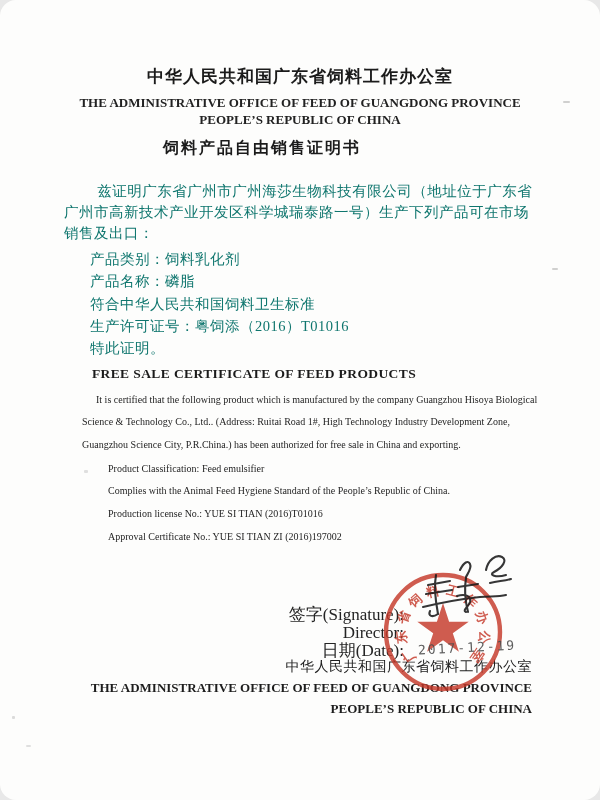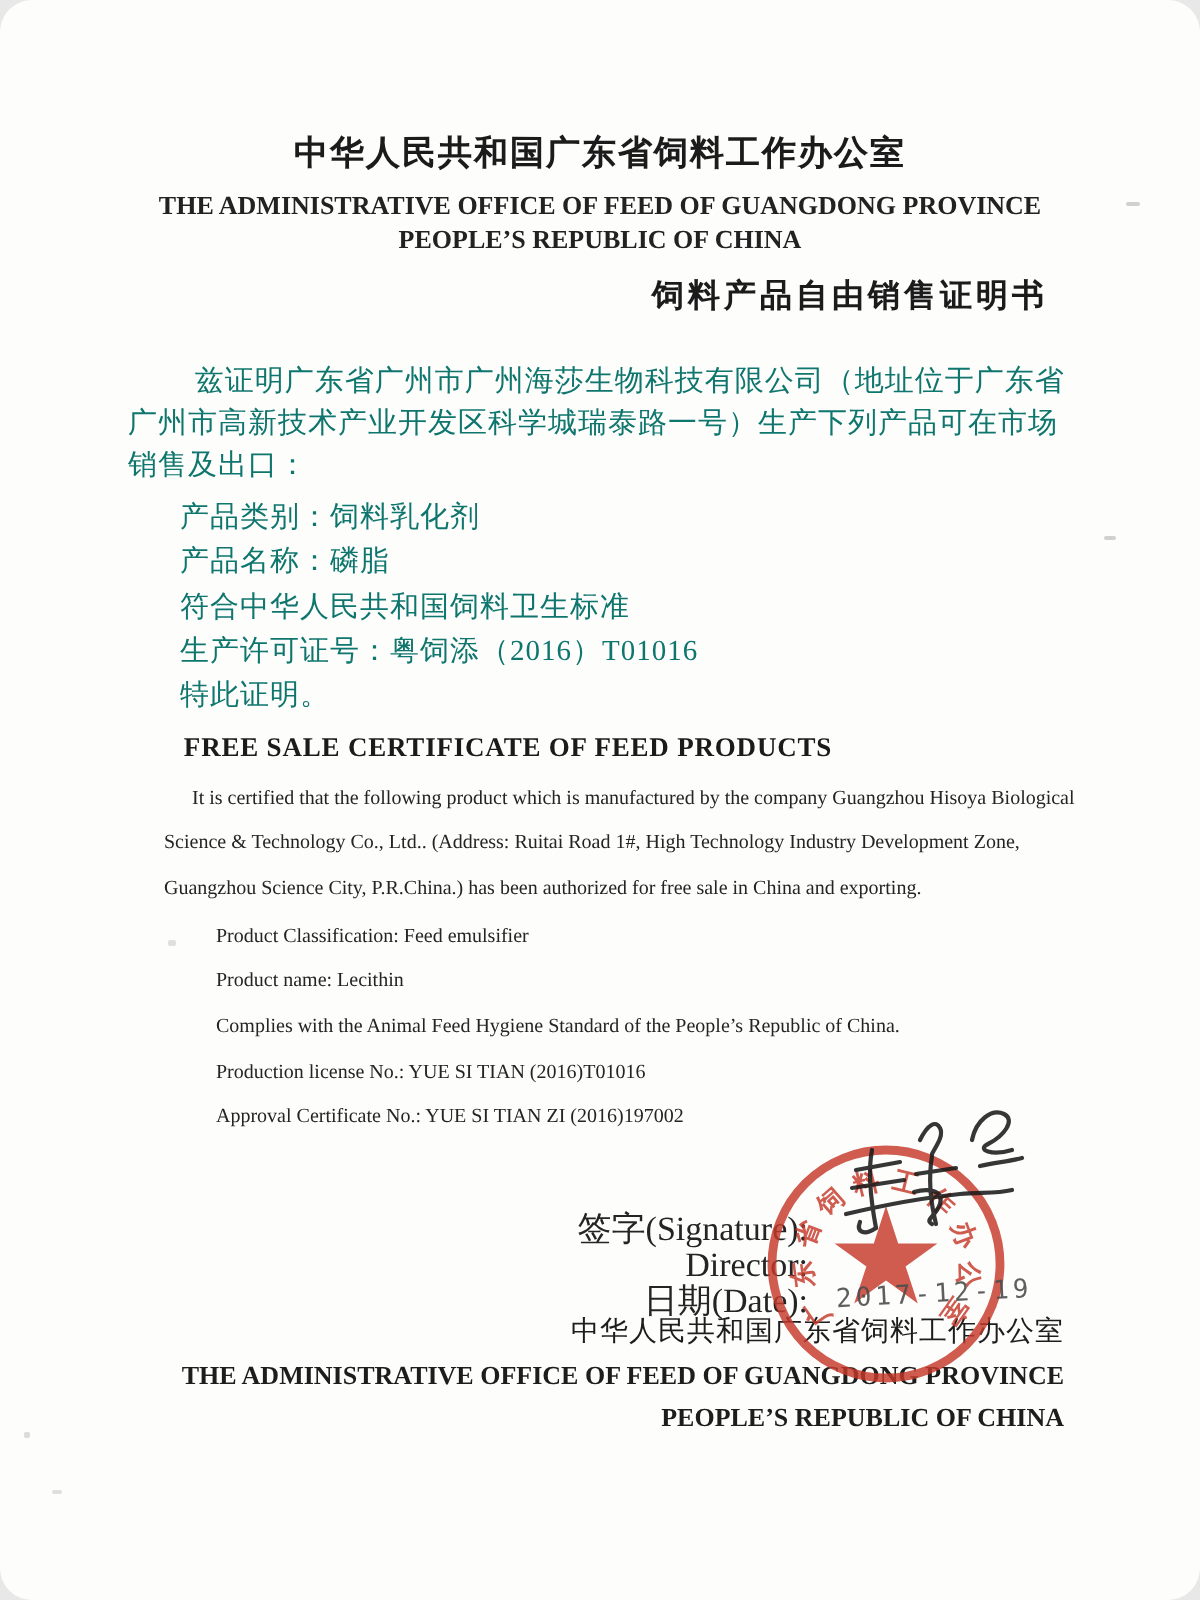--- a/index.html
+++ b/index.html
@@ -9,21 +9,21 @@
     font-family:"Liberation Serif","DejaVu Serif",serif;
     color:#1e1e1e;
     border-radius:16px;
   }
   
   .header{position:absolute;top:66px;left:0;width:600px;text-align:center;}
   .title-zh{font-size:17px;font-weight:bold;letter-spacing:1px;line-height:22px;color:#1b1b1b;}
   .title-en{font-size:13px;font-weight:bold;line-height:17px;margin-top:6px;color:#222;}
   .title-en div{line-height:17px;}
   
-  .zh-heading{position:absolute;top:138px;left:0;width:524px;text-align:right;
+  .zh-heading{position:absolute;top:138px;left:0;width:524px;text-align:center;
     font-size:16px;font-weight:bold;letter-spacing:2px;color:#1b1b1b;}
   .zh-body{position:absolute;top:181px;left:64px;width:478px;font-size:14.5px;color:#0f766e;}
   .zh-body p{margin:0;text-indent:2.3em;line-height:21px;letter-spacing:.5px;}
   .zh-items{list-style:none;margin:4px 0 0 0;padding:0 0 0 26px;}
   .zh-items li{line-height:22.3px;letter-spacing:.5px;}
   
   .en-heading{position:absolute;top:366px;left:0;width:508px;text-align:center;
     font-size:13.5px;font-weight:bold;letter-spacing:.4px;color:#1b1b1b;}
   .en-body{position:absolute;top:389px;left:82px;width:462px;font-size:10px;color:#242424;}
   .en-body p{margin:0;text-indent:14px;line-height:22.3px;}
@@ -74,21 +74,20 @@
       <li>特此证明。</li>
     </ul>
   </div>
 
   <div class="en-heading">FREE SALE CERTIFICATE OF FEED PRODUCTS</div>
 
   <div class="en-body">
     <p>It is certified that the following product which is manufactured by the company Guangzhou Hisoya Biological Science &amp; Technology Co., Ltd.. (Address: Ruitai Road 1#, High Technology Industry Development Zone, Guangzhou Science City, P.R.China.) has been authorized for free sale in China and exporting.</p>
     <ul class="en-items">
       <li>Product Classification: Feed emulsifier</li>
-      <li>Product name: Lecithin</li>
       <li>Complies with the Animal Feed Hygiene Standard of the People’s Republic of China.</li>
       <li>Production license No.: YUE SI TIAN (2016)T01016</li>
       <li>Approval Certificate No.: YUE SI TIAN ZI (2016)197002</li>
     </ul>
   </div>
 
   <div class="sig-labels">
     <div>签字(Signature):</div>
     <div>Director:</div>
     <div>日期(Date):</div>

